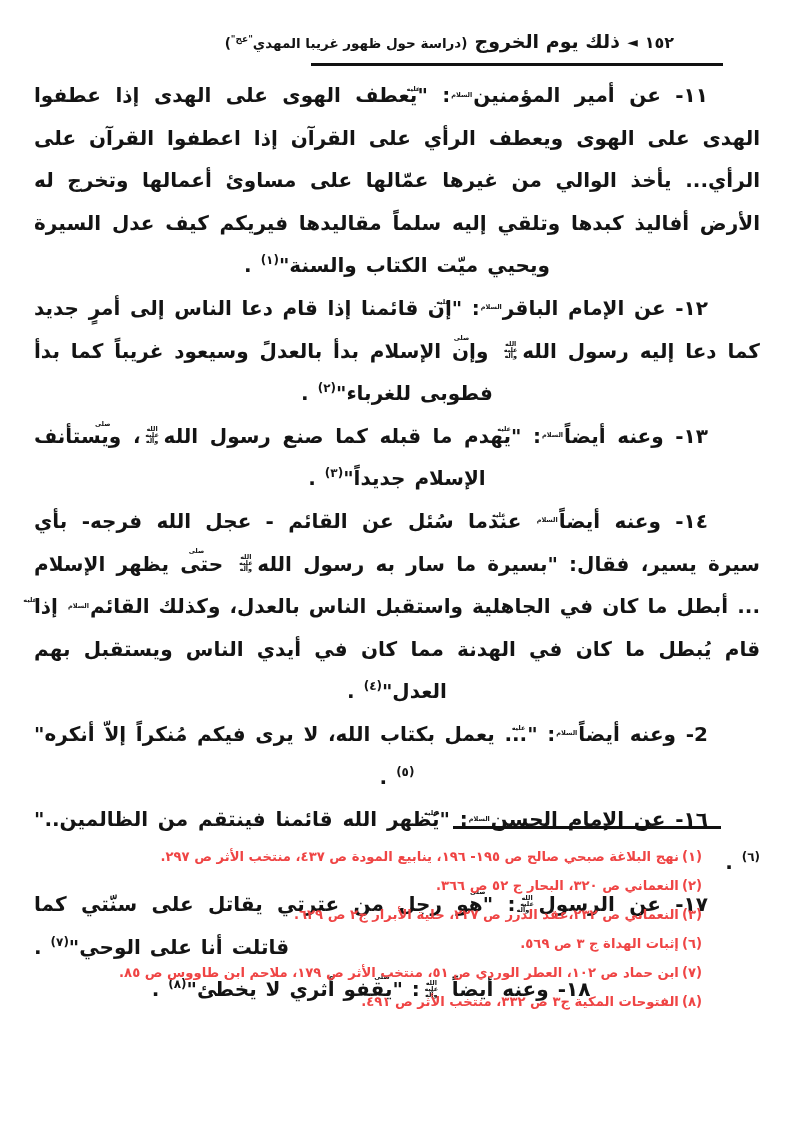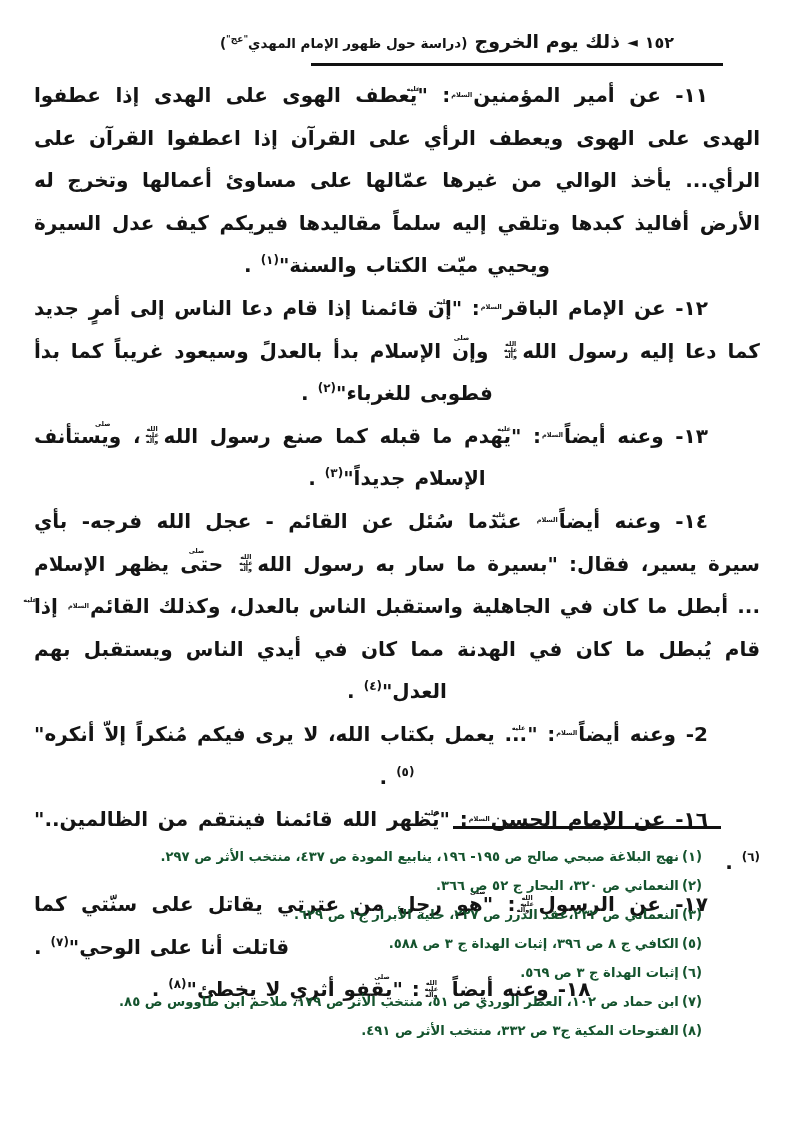--- a/index.html
+++ b/index.html
@@ -42,53 +42,52 @@
     margin:0 1px;transform:translateY(-4px);
   }
   
   .fnm{font-size:12px;font-weight:bold;line-height:0;}
 
   
   .sep{position:absolute;top:826px;right:83px;width:268px;height:2.5px;background:#111;}
   .footnotes{
     position:absolute;top:842px;right:102px;left:34px;
     direction:rtl;text-align:right;
-    font-size:13.2px;font-weight:bold;line-height:29px;color:#14532d;
+    font-size:13.2px;font-weight:bold;line-height:29px;color:#ef4444;
   }
   .footnote{margin:0;}
   .fm{margin-left:3px;}
 </style>
 </head>
 <body>
 
 <div class="page">
 
   <div class="hdr">
     <span class="num">١٥٢</span>
     <span class="ptr">◄</span>
     <span class="ttl">ذلك يوم الخروج</span>
-    <span class="sub"><span>(دراسة حول ظهور الإمام المهدي</span><span class="sup-s">"عج"</span><span>)</span></span>
+    <span class="sub"><span>(دراسة حول ظهور غريبا المهدي</span><span class="sup-s">"عج"</span><span>)</span></span>
   </div>
   <div class="hdr-rule"></div>
 
   <div class="body-text" id="body-text">
       <p class="al-center"><span>١١- عن أمير المؤمنين</span><span class="hon">عليه السلام</span><span>: "يعطف الهوى على الهدى إذا عطفوا الهدى على الهوى ويعطف الرأي على القرآن إذا اعطفوا القرآن على الرأي... يأخذ الوالي من غيرها عمّالها على مساوئ أعمالها وتخرج له الأرض أفاليذ كبدها وتلقي إليه سلماً مقاليدها فيريكم كيف عدل السيرة ويحيي ميّت الكتاب والسنة"</span><sup class="fnm">(١)</sup><span> .</span></p>
       <p class="al-center"><span>١٢- عن الإمام الباقر</span><span class="hon">عليه السلام</span><span>: "إن قائمنا إذا قام دعا الناس إلى أمرٍ جديد كما دعا إليه رسول الله</span><span class="hon">صلى الله عليه وآله</span><span> وإن الإسلام بدأ بالعدلً وسيعود غريباً كما بدأ فطوبى للغرباء"</span><sup class="fnm">(٢)</sup><span> .</span></p>
       <p class="al-center"><span>١٣- وعنه أيضاً</span><span class="hon">عليه السلام</span><span>: "يهدم ما قبله كما صنع رسول الله</span><span class="hon">صلى الله عليه وآله</span><span>، ويستأنف الإسلام جديداً"</span><sup class="fnm">(٣)</sup><span> .</span></p>
       <p class="al-center"><span>١٤- وعنه أيضاً</span><span class="hon">عليه السلام</span><span> عندما سُئل عن القائم - عجل الله فرجه- بأي سيرة يسير، فقال: "بسيرة ما سار به رسول الله</span><span class="hon">صلى الله عليه وآله</span><span> حتى يظهر الإسلام ... أبطل ما كان في الجاهلية واستقبل الناس بالعدل، وكذلك القائم</span><span class="hon">عليه السلام</span><span> إذا قام يُبطل ما كان في الهدنة مما كان في أيدي الناس ويستقبل بهم العدل"</span><sup class="fnm">(٤)</sup><span> .</span></p>
       <p class="al-center"><span>2- وعنه أيضاً</span><span class="hon">عليه السلام</span><span>: "... يعمل بكتاب الله، لا يرى فيكم مُنكراً إلاّ أنكره"</span><sup class="fnm">(٥)</sup><span> .</span></p>
       <p class="al-right"><span>١٦- عن الإمام الحسن</span><span class="hon">عليه السلام</span><span>: "يُظهر الله قائمنا فينتقم من الظالمين.."</span><sup class="fnm">(٦)</sup><span> .</span></p>
       <p class="al-left"><span>١٧- عن الرسول</span><span class="hon">صلى الله عليه وآله</span><span>: "هو رجل من عترتي يقاتل على سنّتي كما قاتلت أنا على الوحي"</span><sup class="fnm">(٧)</sup><span> .</span></p>
       <p class="al-center"><span>١٨- وعنه أيضاً </span><span class="hon">صلى الله عليه وآله</span><span>: "يقفو أثري لا يخطئ"</span><sup class="fnm">(٨)</sup><span> .</span></p>
     </div>
 
   <div class="sep"></div>
   <div class="footnotes" id="footnotes">
       <div class="footnote"><span class="fm">(١)</span><span>نهج البلاغة صبحي صالح ص ١٩٥- ١٩٦، ينابيع المودة ص ٤٣٧، منتخب الأثر ص ٢٩٧.</span></div>
       <div class="footnote"><span class="fm">(٢)</span><span>النعماني ص ٣٢٠، البحار ج ٥٢ ص ٣٦٦.</span></div>
       <div class="footnote"><span class="fm">(٣)</span><span>النعماني ص ٢٣٢،عقد الدرر ص ٢٢٧، حلية الأبرار ج٢ ص ٦٢٩.</span></div>
-      <div class="footnote"><span class="fm">(٥)</span><span>الكافي ج ٨ ص ٣٩٦، إثبات الهداة ج ٣ ص ٥٨٨.</span></div>
       <div class="footnote"><span class="fm">(٦)</span><span>إثبات الهداة ج ٣ ص ٥٦٩.</span></div>
       <div class="footnote"><span class="fm">(٧)</span><span>ابن حماد ص ١٠٢، العطر الوردي ص ٥١، منتخب الأثر ص ١٧٩، ملاحم ابن طاووس ص ٨٥.</span></div>
       <div class="footnote"><span class="fm">(٨)</span><span>الفتوحات المكية ج٣ ص ٣٣٢، منتخب الأثر ص ٤٩١.</span></div>
     </div>
 
 </div>
 
 </body></html>

